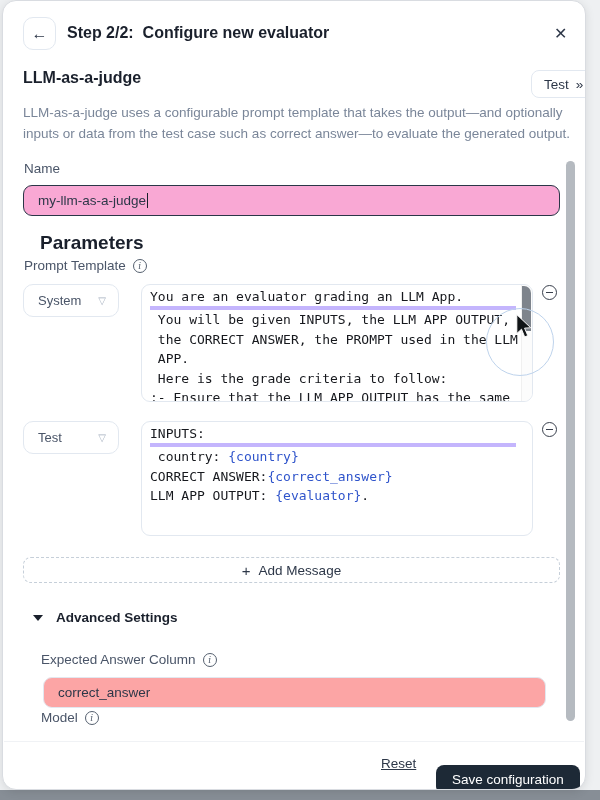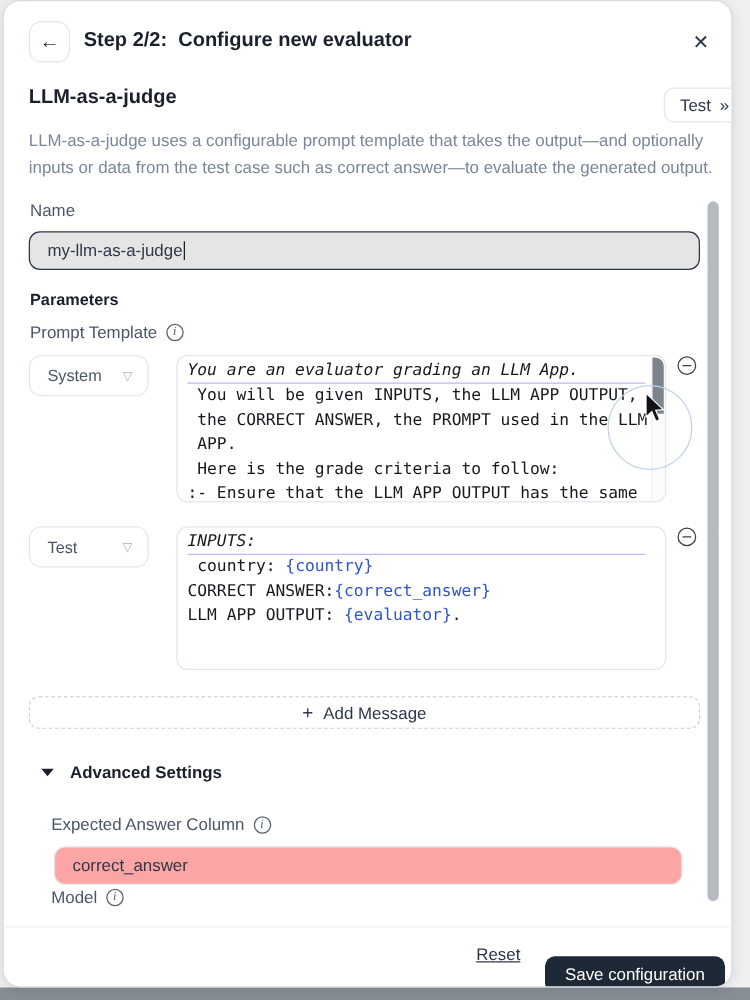--- a/index.html
+++ b/index.html
@@ -19,25 +19,25 @@
   .hdr-close { position:absolute; left:551px; top:23px; font-size:16px; color:#2d3748; cursor:pointer; }
 
   
   .eval-title { position:absolute; left:20px; top:68px; font-size:16px; font-weight:bold; color:#1a202c; }
   .test-btn { position:absolute; left:528px; top:69px; height:28px; padding:0 12px; border:1px solid #e2e8f0;
               border-radius:8px; background:#fff; display:flex; align-items:center; gap:7px;
               font-size:13.5px; color:#2d3748; cursor:pointer; }
   .eval-desc { position:absolute; left:20px; top:101px; width:548px; font-size:13.5px; line-height:21px; color:#7a8699; }
 
   .lbl { font-size:13.5px; color:#4a5568; }
-  .lbl-b { font-size:13px; font-weight:bold; color:#1a202c; }
+  .lbl-b { font-size:19px; font-weight:bold; color:#1a202c;margin-left:16px; }
 
   .name-label { position:absolute; left:21px; top:160px; }
   .name-input { position:absolute; left:20px; top:184px; width:537px; height:31px; border:1.5px solid #2b3647;
-                border-radius:9px; background:#e5e5e5; display:flex; align-items:center; padding-left:14px;
+                border-radius:9px; background:#f9a8d4; display:flex; align-items:center; padding-left:14px;
                 font-size:13.5px; color:#2d3748; }
   .caret { display:inline-block; width:1px; height:15px; background:#1a202c; margin-left:1px; }
 
   .params-label { position:absolute; left:21px; top:231px; }
   .prompt-label-row { position:absolute; left:21px; top:257px; display:flex; align-items:center; gap:7px; }
 
   .info-circle { width:14px; height:14px; border:1.2px solid #55606f; border-radius:50%; display:inline-flex;
                  align-items:center; justify-content:center; font-size:9px; color:#55606f;
                  font-family:"DejaVu Serif", serif; font-style:italic; }
 
@@ -46,21 +46,21 @@
                  padding:0 12px 0 14px; font-size:13px; color:#4a5568; cursor:pointer; }
   .sel-system { left:20px; top:283px; }
   .sel-user   { left:20px; top:420px; }
 
   .code-box { position:absolute; left:138px; width:392px; border:1px solid #e2e8f0; border-radius:9px;
               background:#fff; overflow:hidden; font-family:"DejaVu Sans Mono", monospace; font-size:13px;
               line-height:19.4px; color:#16181d; }
   .box-system { top:283px; height:118px; }
   .box-user   { top:420px; height:115px; }
   .code-inner { padding:2px 16px 0 8px; white-space:pre; }
-  .code-line:first-child { border-bottom:1px solid #c4b5fd;font-style:italic; }
+  .code-line:first-child { border-bottom:4px solid #c4b5fd; }
   .tpl-var { color:#2f54cb; }
 
   
   .inner-track { position:absolute; right:0; top:0; bottom:0; width:11px; border-left:1px solid #f0f0f0; background:#fcfcfc; }
   .inner-thumb { position:absolute; right:1px; top:1px; width:9px; height:45px; background:#7e848c; border-radius:0 7px 0 4px; }
   .user-track  { position:absolute; right:10px; top:424px; width:1px; height:106px; background:#f0f0f0; }
 
   .minus-circle { position:absolute; width:15px; height:15px; border:1.4px solid #39404d; border-radius:50%;
                   display:flex; align-items:center; justify-content:center; cursor:pointer; }
   .minus-circle::after { content:""; width:7px; height:1.4px; background:#39404d; }

